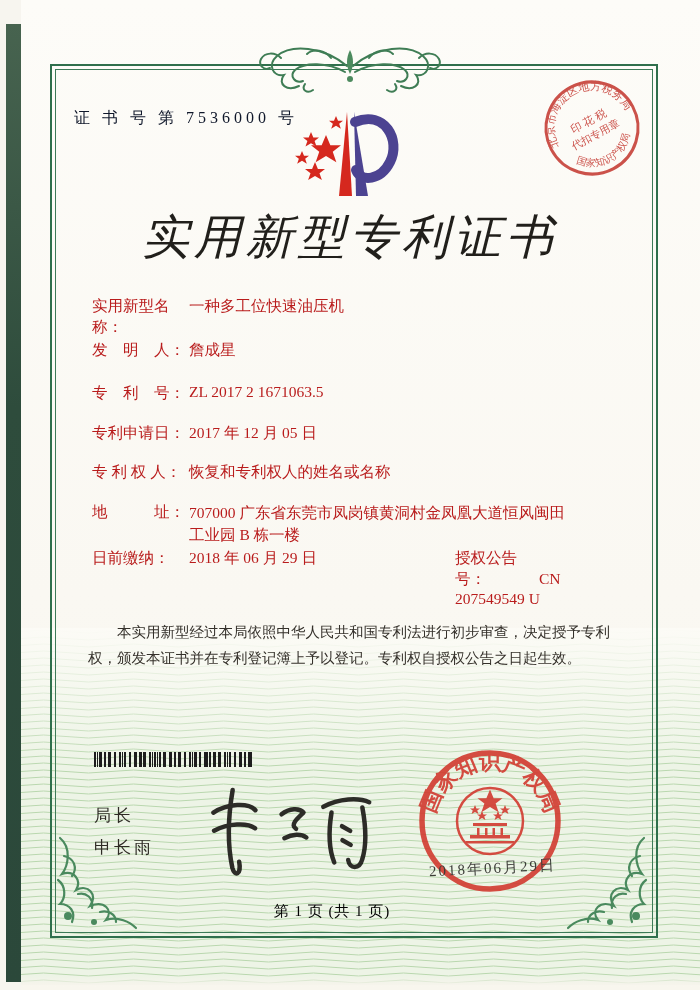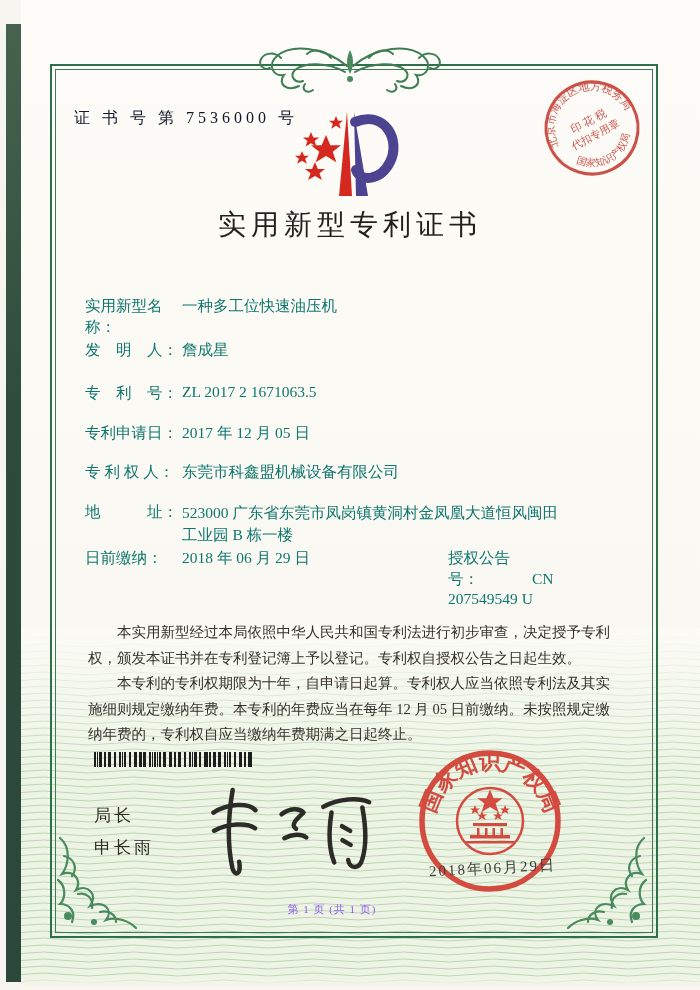--- a/index.html
+++ b/index.html
@@ -20,41 +20,41 @@
   .pattern-fade-b{position:absolute;left:0;bottom:0;width:100%;height:10px;
     background:linear-gradient(0deg,#f6f4ec,rgba(246,244,236,0));}
   .frame{position:absolute;left:50px;top:64px;width:604px;height:870px;
     border:2px solid #2f6f4c;}
   .frame::after{content:"";position:absolute;inset:3px;border:1px solid #3c7a57;}
   .crest{position:absolute;left:247px;top:32px;width:206px;height:62px;}
   .cert-no{position:absolute;left:74px;top:108px;font-size:16px;letter-spacing:4px;color:#0f172a;}
   .logo{position:absolute;left:295px;top:108px;width:110px;height:92px;}
   .stamp{position:absolute;left:540px;top:76px;width:104px;height:104px;opacity:.88;}
   .title{position:absolute;left:120px;top:206px;width:460px;text-align:center;
-    font-size:28px;letter-spacing:5px;color:#211f1b;font-weight:500;}
-  .field{position:absolute;left:85px;width:530px;font-size:15.5px;color:#0f766e;}
+    font-size:47px;letter-spacing:5px;color:#211f1b;font-weight:500;font-style:italic;}
+  .field{position:absolute;left:92px;width:530px;font-size:15.5px;color:#b91c1c;}
   .field .lbl{display:inline-block;width:97px;vertical-align:top;}
   .field .val{display:inline-block;vertical-align:top;max-width:425px;}
   .pre{white-space:pre-line;line-height:22px;}
   .grant-no{position:absolute;left:363px;top:0;}
   .grant-no .lbl2{display:inline-block;width:84px;}
   .body-text{position:absolute;left:88px;top:580px;width:530px;
     font-size:14.5px;line-height:25.5px;color:#34302a;margin-top:40px;}
   .body-text p{margin:0;text-indent:2em;}
   .barcode{position:absolute;left:94px;top:752px;width:158px;height:15px;
     background:
       repeating-linear-gradient(90deg,#1d1d1d 0 2px,rgba(0,0,0,0) 2px 5px),
       repeating-linear-gradient(90deg,#1d1d1d 0 1px,rgba(0,0,0,0) 1px 7px),
       repeating-linear-gradient(90deg,rgba(0,0,0,0) 0 3px,#1d1d1d 3px 4px,rgba(0,0,0,0) 4px 11px);}
   .director{position:absolute;left:94px;font-size:17px;letter-spacing:3px;color:#2e2b25;}
   .signature{position:absolute;left:198px;top:778px;width:185px;height:98px;transform:rotate(-2deg);}
   .seal{position:absolute;left:415px;top:746px;width:150px;height:150px;}
   .flourish{position:absolute;width:86px;height:104px;}
   .page-foot{position:absolute;left:232px;top:902px;width:200px;text-align:center;
-    font-size:11px;color:#8b5cf6;letter-spacing:1px;}
+    font-size:15px;color:#000000;letter-spacing:1px;}
 </style>
 </head>
 <body>
 
 <div class="spine"></div>
 
 <div class="paper"></div>
 
 <div class="pattern-wrap">
   <svg width="679" height="357" viewBox="0 0 679 357" preserveAspectRatio="none">
@@ -131,36 +131,35 @@
 <div class="field" style="top:340px">
   <span class="lbl">发　明　人：</span><span class="val">詹成星</span>
 </div>
 <div class="field" style="top:383px">
   <span class="lbl">专　利　号：</span><span class="val">ZL 2017 2 1671063.5</span>
 </div>
 <div class="field" style="top:423px">
   <span class="lbl">专利申请日：</span><span class="val">2017 年 12 月 05 日</span>
 </div>
 <div class="field" style="top:462px">
-  <span class="lbl">专 利 权 人：</span><span class="val">东莞市科鑫盟机械设备有限公司</span>
+  <span class="lbl">专 利 权 人：</span><span class="val">恢复和专利权人的姓名或名称</span>
 </div>
 <div class="field" style="top:502px">
-  <span class="lbl">地　　　址：</span><span class="val pre">523000 广东省东莞市凤岗镇黄洞村金凤凰大道恒风闽田
+  <span class="lbl">地　　　址：</span><span class="val pre">707000 广东省东莞市凤岗镇黄洞村金凤凰大道恒风闽田
 工业园 B 栋一楼</span>
 </div>
 <div class="field" style="top:548px">
   <span class="lbl">日前缴纳：</span><span class="val">2018 年 06 月 29 日</span>
   <span class="grant-no">
     <span class="lbl2">授权公告号：</span><span>CN 207549549 U</span>
   </span>
 </div>
 
 <div class="body-text">
   <p>本实用新型经过本局依照中华人民共和国专利法进行初步审查，决定授予专利权，颁发本证书并在专利登记簿上予以登记。专利权自授权公告之日起生效。</p>
-  <p>本专利的专利权期限为十年，自申请日起算。专利权人应当依照专利法及其实施细则规定缴纳年费。本专利的年费应当在每年 12 月 05 日前缴纳。未按照规定缴纳年费的，专利权自应当缴纳年费期满之日起终止。</p>
 </div>
 
 <div class="barcode"></div>
 
 <div class="director" style="top:804px">局长</div>
 <div class="director" style="top:836px">申长雨</div>
 
 <svg class="signature" viewBox="0 0 185 98">
   <g fill="none" stroke="#1d1b18" stroke-width="4.5" stroke-linecap="round" stroke-linejoin="round" opacity="0.92">
     <path d="M36,10 C31,34 28,60 33,88 C35,97 42,95 40,82"></path>

